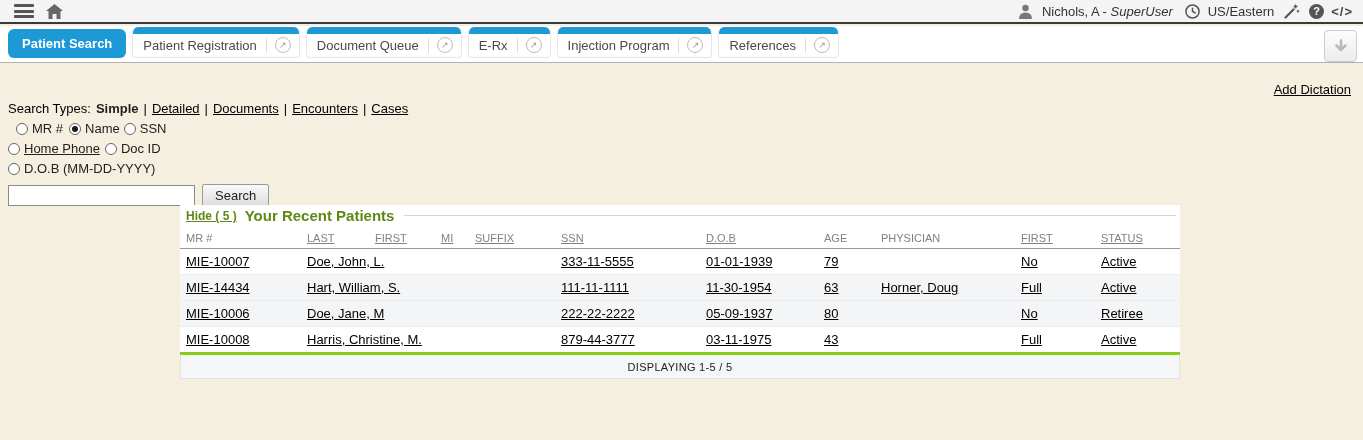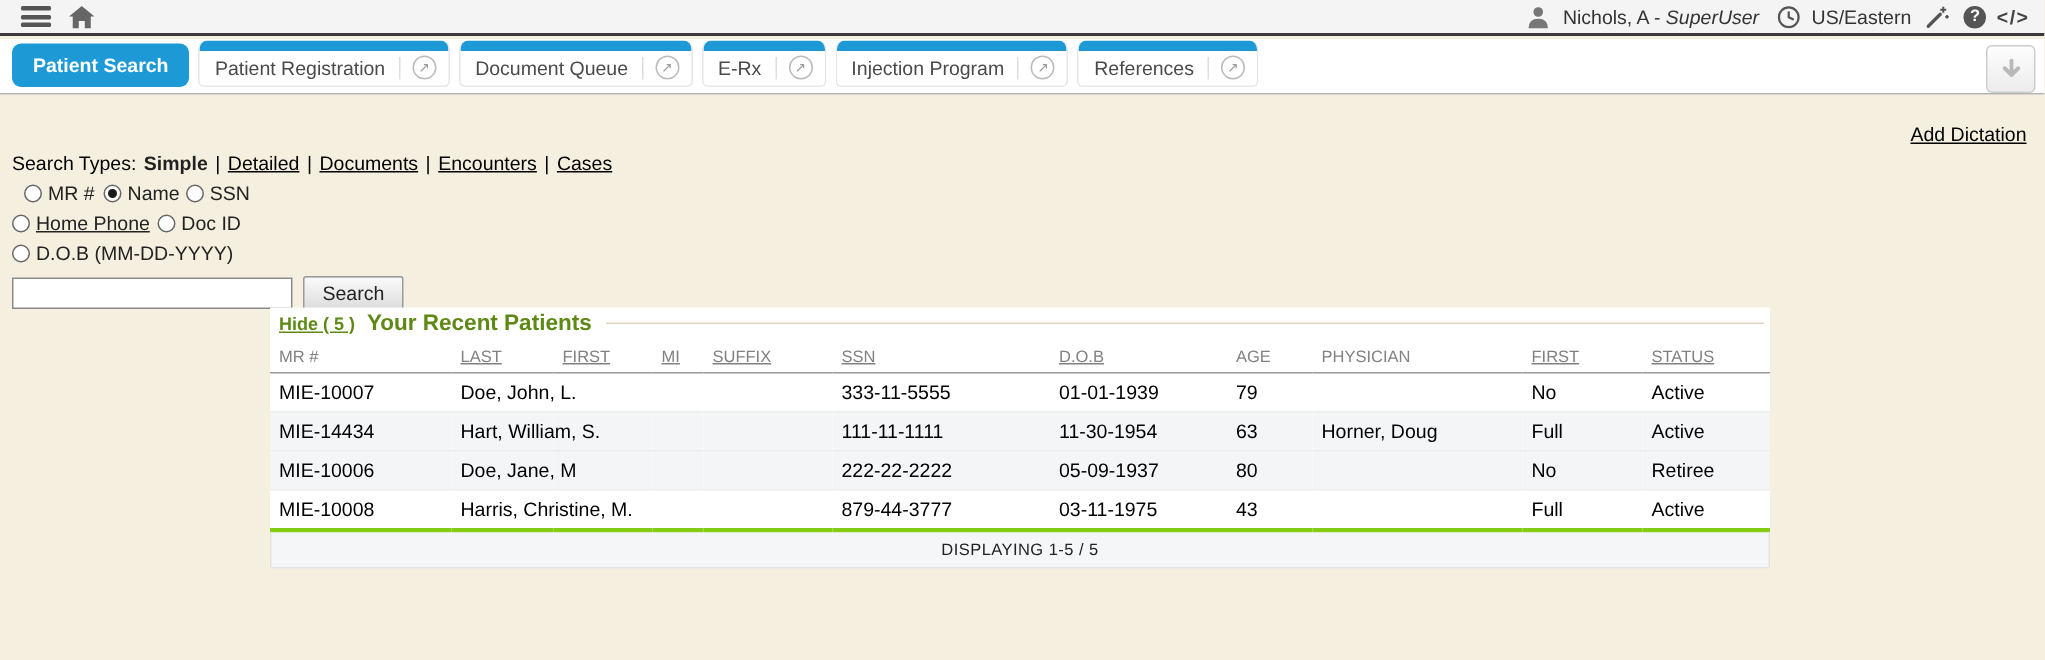--- a/index.html
+++ b/index.html
@@ -106,21 +106,21 @@
   .panel-title { color:#5e8914; font-weight:bold; font-size:15px; white-space:nowrap; }
   .heading-rule { flex:1; height:1px; background:#ddd5bf; margin-left:10px; }
   table.recent { width:1000px; border-collapse:collapse; table-layout:fixed; }
   table.recent th {
     font-size:11px; font-weight:normal; color:#818181; text-align:left;
     padding:5px 6px 4px 6px; border-bottom:1px solid #9a9a9a; white-space:nowrap;
   }
   table.recent th.sortable { text-decoration:underline; cursor:pointer; }
   table.recent td {
     font-size:13px; color:#000; padding:5px 6px; white-space:nowrap;
-    border-bottom:1px solid #ececec; background:#fff;
+    border-bottom:1px solid #ececec; background:#fff;text-decoration:underline;
   }
   table.recent tr.alt td { background:#f4f5f7; }
   table.recent tr.last td { border-bottom:3px solid #84cc16; }
   .panel-footer {
     background:#f5f6f8; border:1px solid #e2e2e2; border-top:none;
     text-align:center; font-size:11px; color:#222; padding:6px 0 5px 0; letter-spacing:.3px;
   }
   svg { display:block; }
 </style>
 </head>

